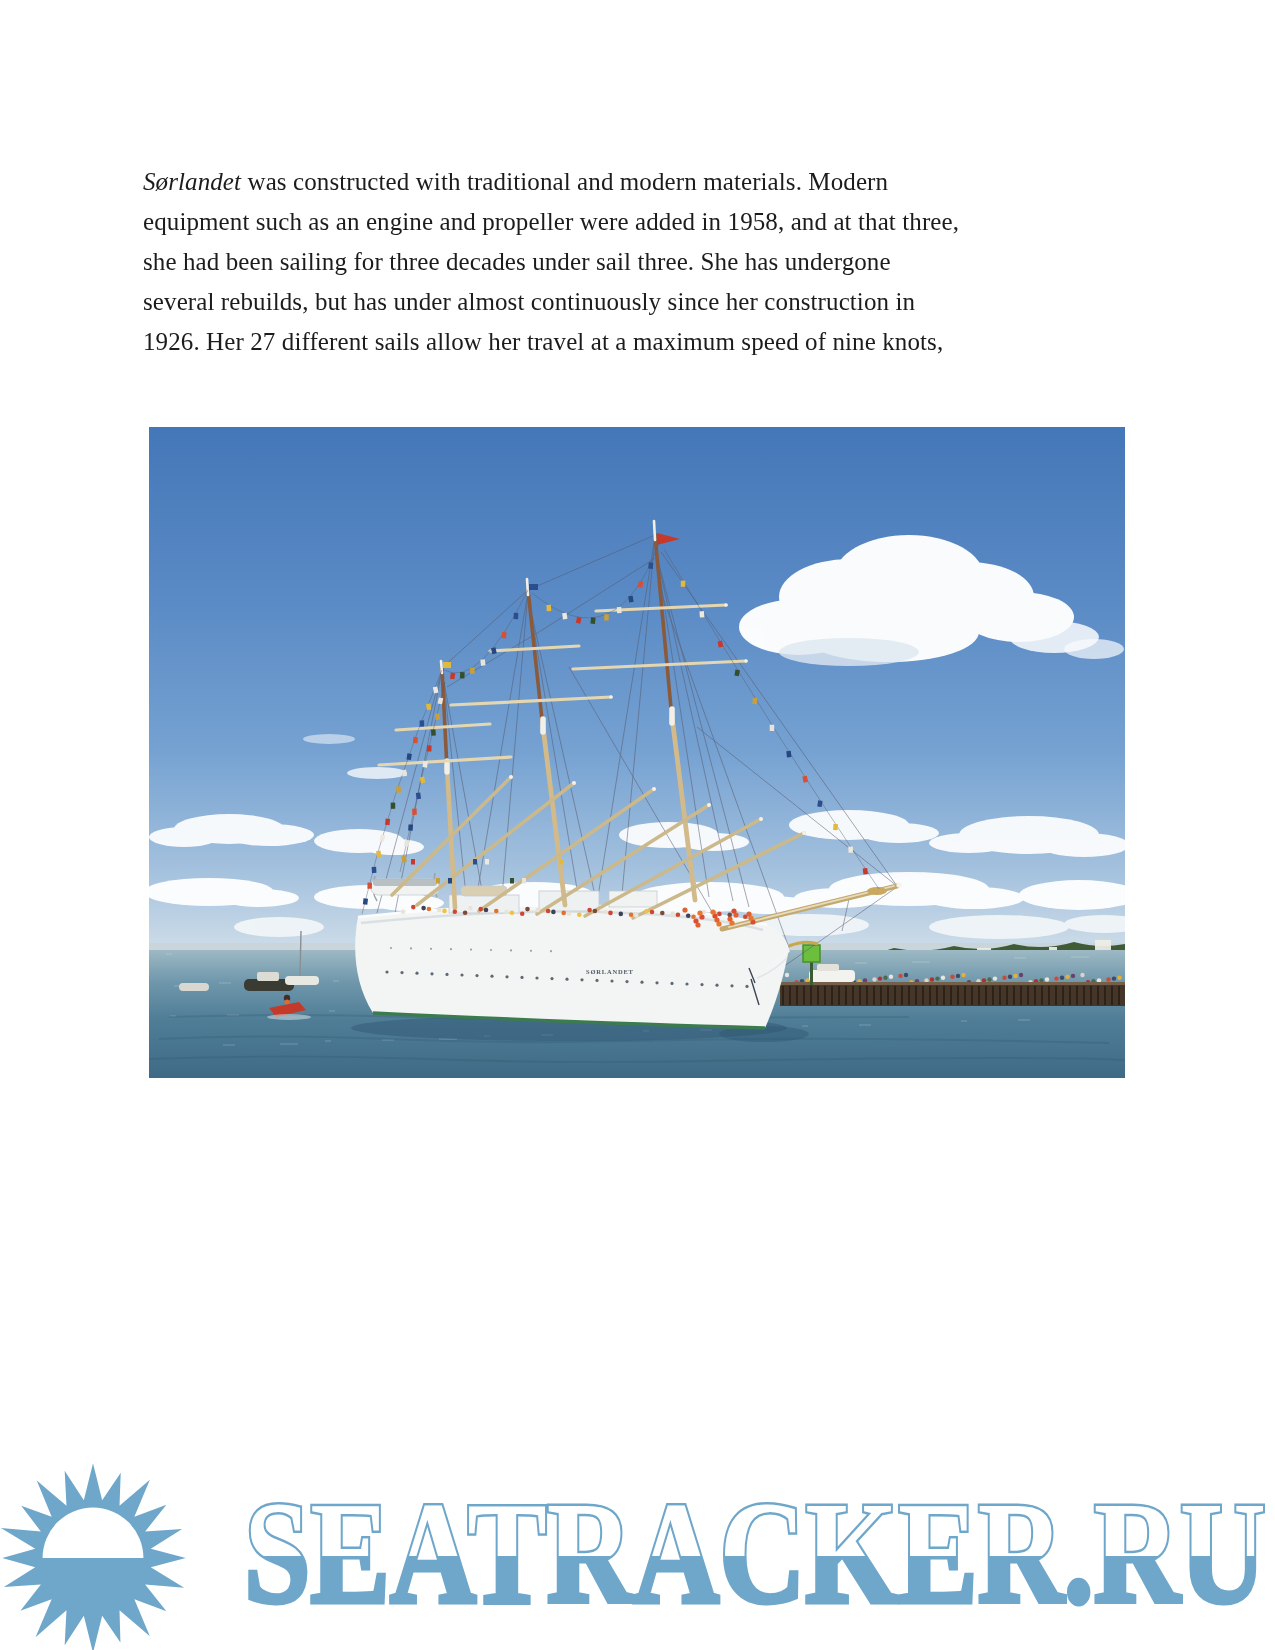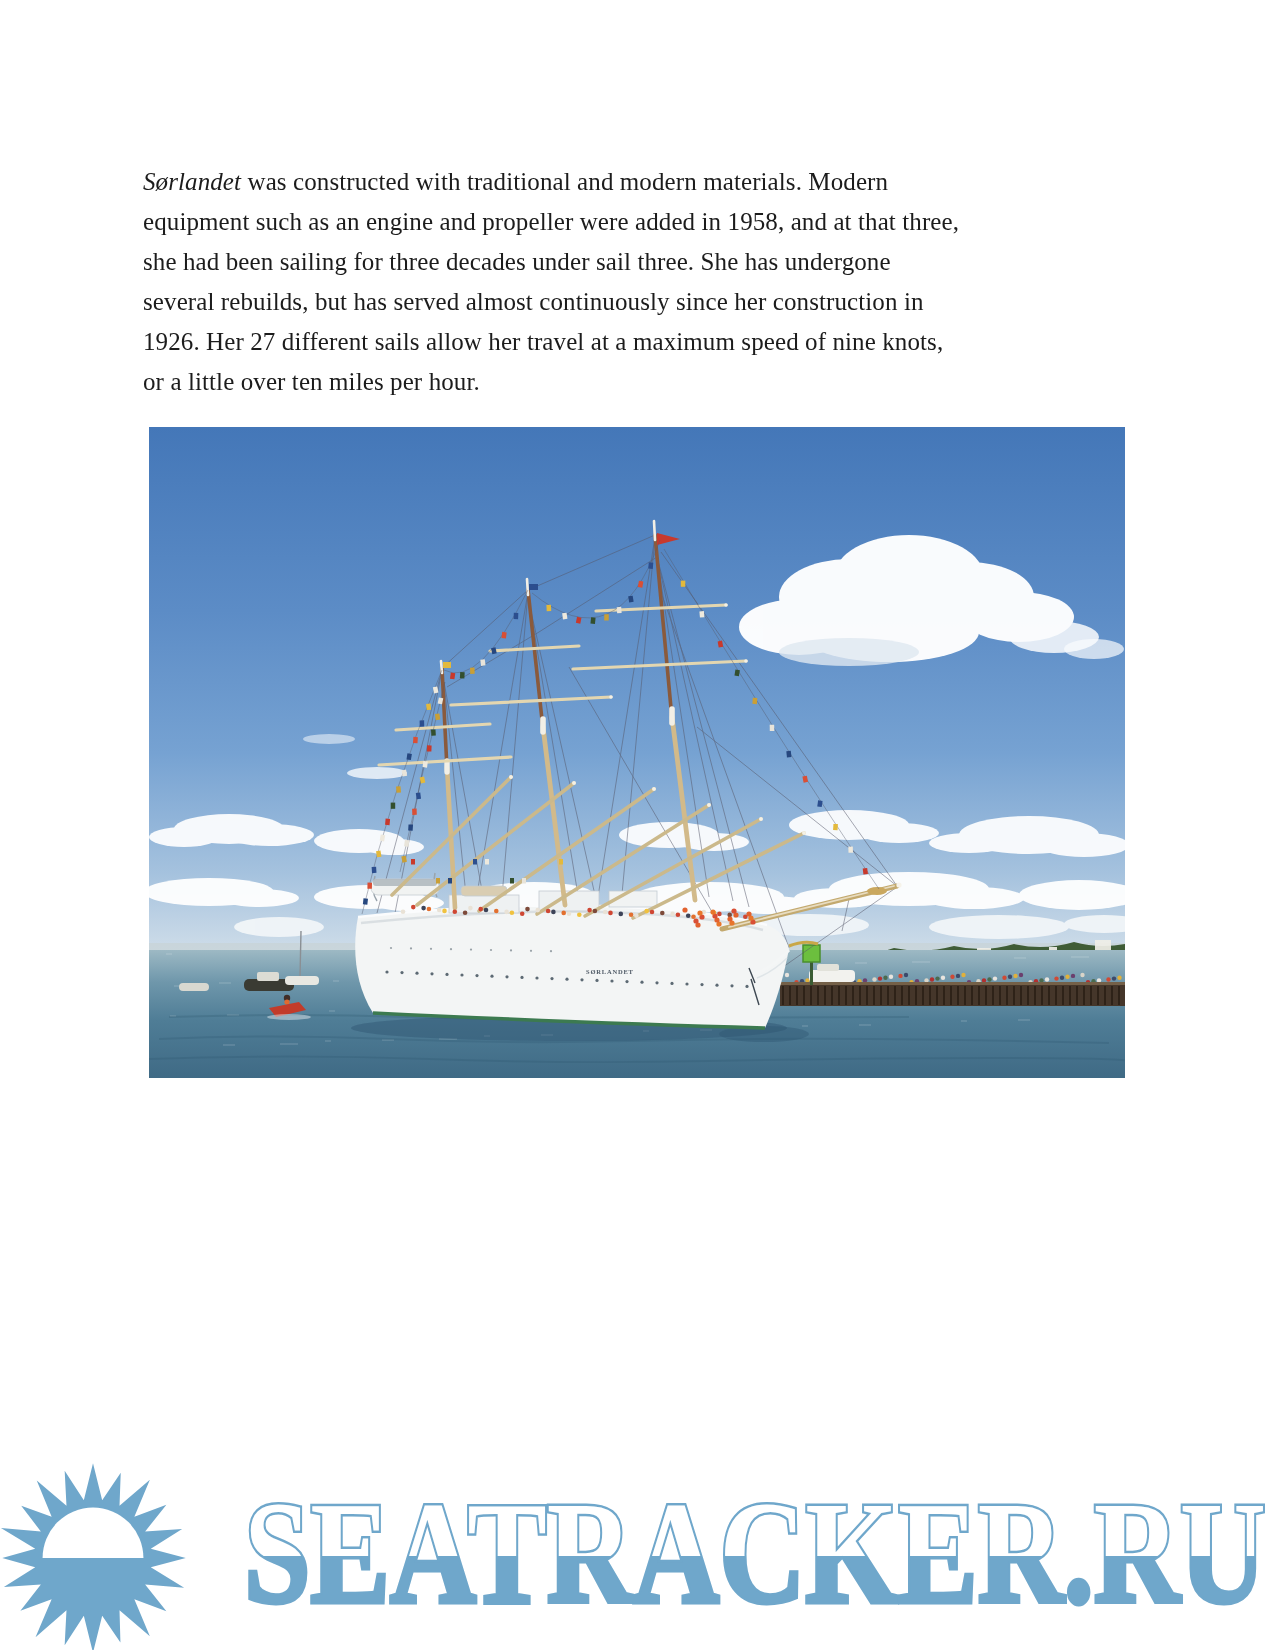--- a/index.html
+++ b/index.html
@@ -28,23 +28,22 @@
   .wm-top{fill:#ffffff;stroke:var(--watermark-blue,#6fa7cb);stroke-width:5;paint-order:stroke;}
   .wm-bot{fill:var(--watermark-blue,#6fa7cb);stroke:var(--watermark-blue,#6fa7cb);stroke-width:5;paint-order:stroke;}
 </style>
 </head>
 <body>
 
 <div class="article">
   <div class="line"><span class="it">Sørlandet</span><span> was constructed with traditional and modern materials. Modern</span></div>
   <div class="line">equipment such as an engine and propeller were added in 1958, and at that three,</div>
   <div class="line">she had been sailing for three decades under sail three. She has undergone</div>
-  <div class="line">several rebuilds, but has served almost continuously since her construction in</div>
+  <div class="line">several rebuilds, but has under almost continuously since her construction in</div>
   <div class="line">1926. Her 27 different sails allow her travel at a maximum speed of nine knots,</div>
-  <div class="line">or a little over ten miles per hour.</div>
 </div>
 
 <div class="photo">
 <svg viewBox="0 0 976 651" preserveAspectRatio="none">
   <defs>
     <linearGradient id="skyG" x1="0" y1="0" x2="0" y2="1">
       <stop offset="0" stop-color="var(--sky-top,#4477b8)"></stop>
       <stop offset="0.35" stop-color="#5c8cc6"></stop>
       <stop offset="0.62" stop-color="var(--sky-mid,#76a2d2)"></stop>
       <stop offset="0.85" stop-color="#a5c2de"></stop>

